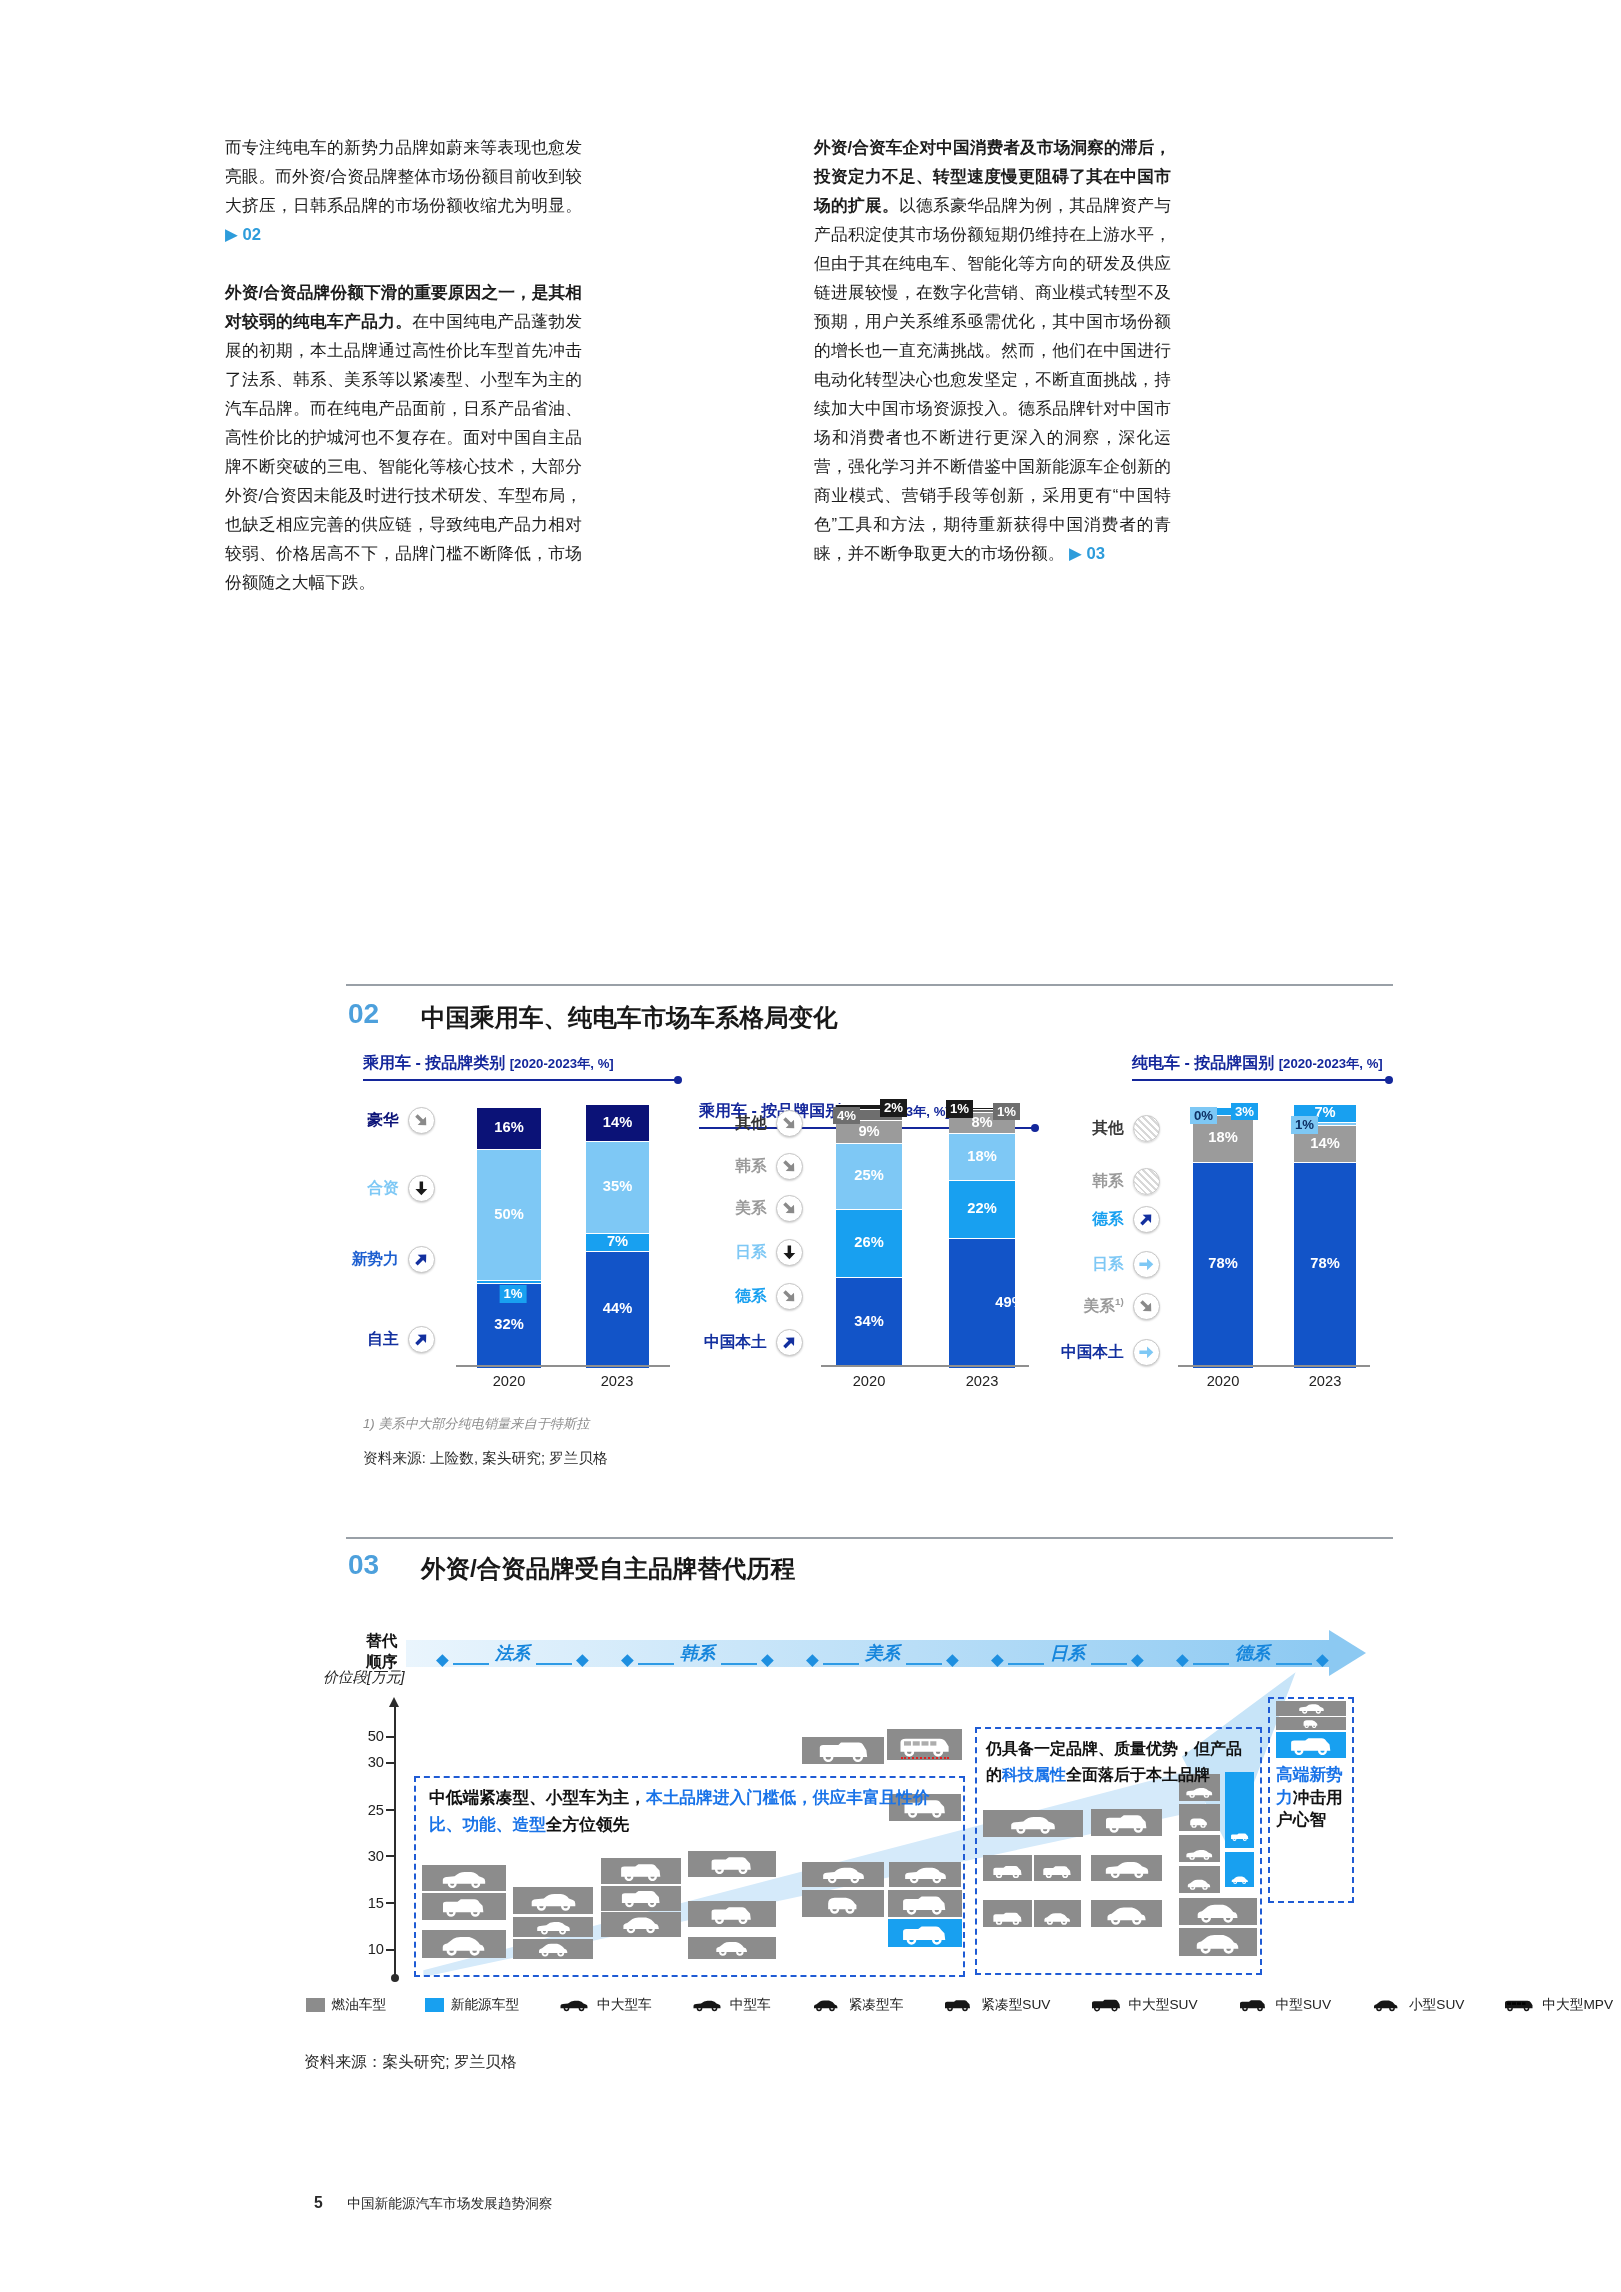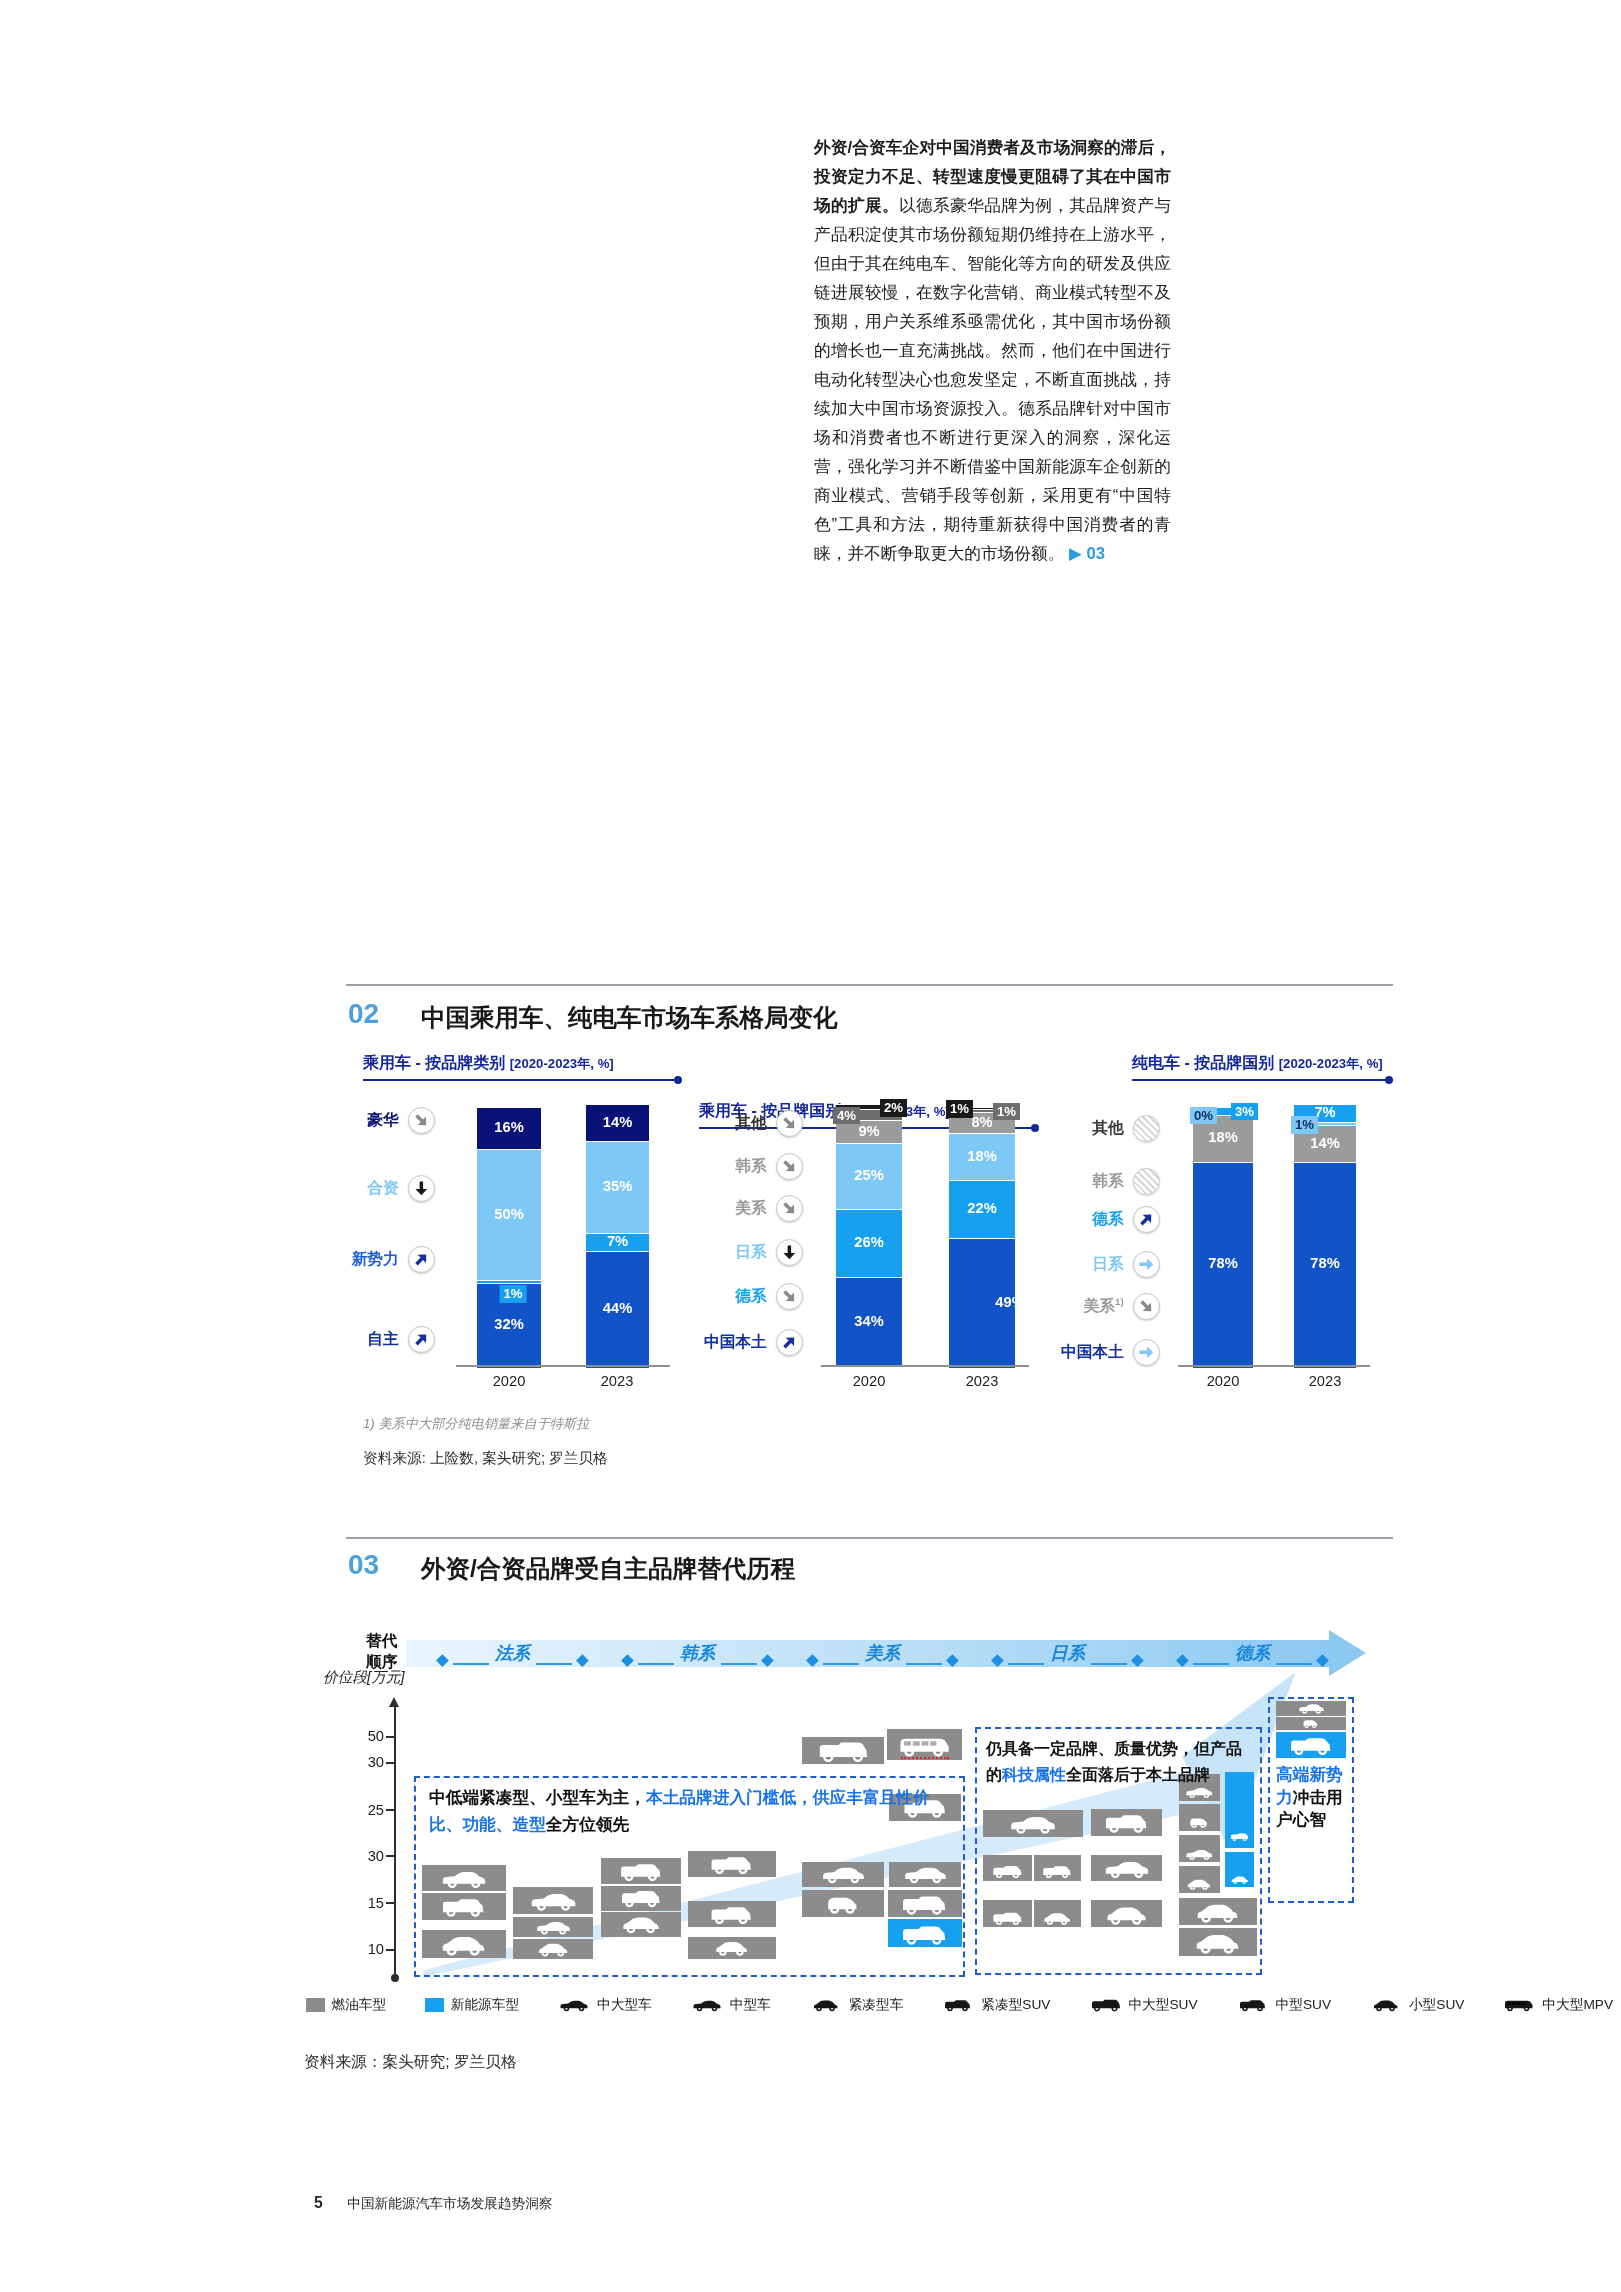--- a/index.html
+++ b/index.html
@@ -68,20 +68,22 @@
   .bgarrow{position:absolute;left:0;top:0;z-index:0;}
   .footer{position:absolute;top:2194px;left:314px;font-size:13.7px;color:#2a2a2a;display:flex;gap:24.5px;align-items:baseline;}
   .footer .pg{font-weight:700;font-size:15.7px;}
 </style>
 </head>
 <body>
 
 <div class="page">
 
   <div class="col" style="left:225px;">
+    <p><span>而专注纯电车的新势力品牌如蔚来等表现也愈发亮眼。而外资/合资品牌整体市场份额目前收到较大挤压，日韩系品牌的市场份额收缩尤为明显。</span><span class="lnk">▶ 02</span></p>
+    <p><span class="b">外资/合资品牌份额下滑的重要原因之一，是其相对较弱的纯电车产品力。</span><span>在中国纯电产品蓬勃发展的初期，本土品牌通过高性价比车型首先冲击了法系、韩系、美系等以紧凑型、小型车为主的汽车品牌。而在纯电产品面前，日系产品省油、高性价比的护城河也不复存在。面对中国自主品牌不断突破的三电、智能化等核心技术，大部分外资/合资因未能及时进行技术研发、车型布局，也缺乏相应完善的供应链，导致纯电产品力相对较弱、价格居高不下，品牌门槛不断降低，市场份额随之大幅下跌。</span></p>
   </div>
   <div class="col" style="left:814px;">
     <p><span class="b">外资/合资车企对中国消费者及市场洞察的滞后，投资定力不足、转型速度慢更阻碍了其在中国市场的扩展。</span><span>以德系豪华品牌为例，其品牌资产与产品积淀使其市场份额短期仍维持在上游水平，但由于其在纯电车、智能化等方向的研发及供应链进展较慢，在数字化营销、商业模式转型不及预期，用户关系维系亟需优化，其中国市场份额的增长也一直充满挑战。然而，他们在中国进行电动化转型决心也愈发坚定，不断直面挑战，持续加大中国市场资源投入。德系品牌针对中国市场和消费者也不断进行更深入的洞察，深化运营，强化学习并不断借鉴中国新能源车企创新的商业模式、营销手段等创新，采用更有“中国特色”工具和方法，期待重新获得中国消费者的青睐，并不断争取更大的市场份额。</span> <span class="lnk">▶ 03</span></p>
   </div>
 
   <div id="c02">
     <div class="rule" style="top:984px;"></div>
     <div class="cnum" style="top:998px;">02</div>
     <div class="ctitle" style="top:1001px;">中国乘用车、纯电车市场车系格局变化</div>
     <div class="subt" style="left:363px;width:316px;">

